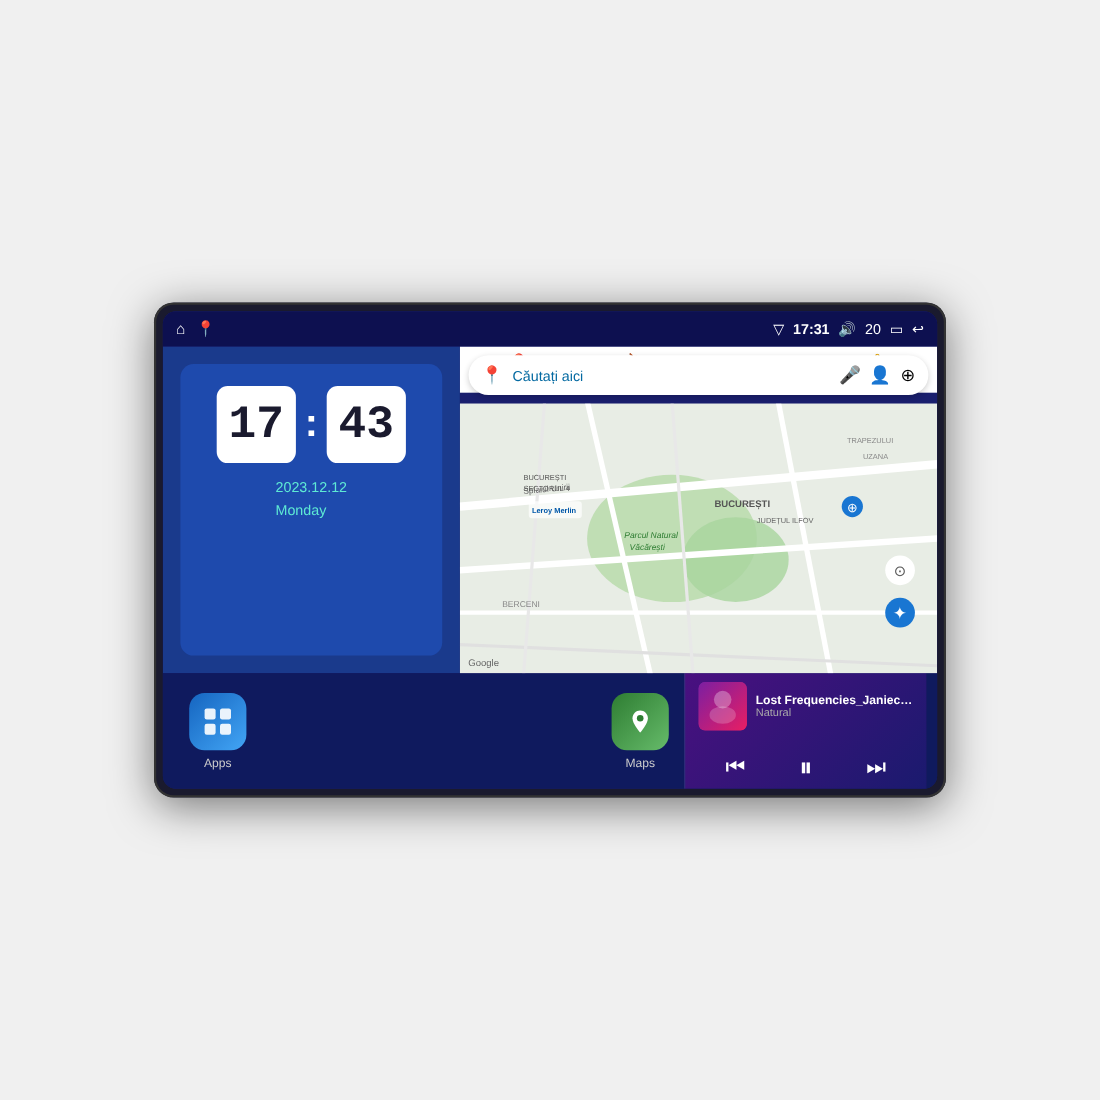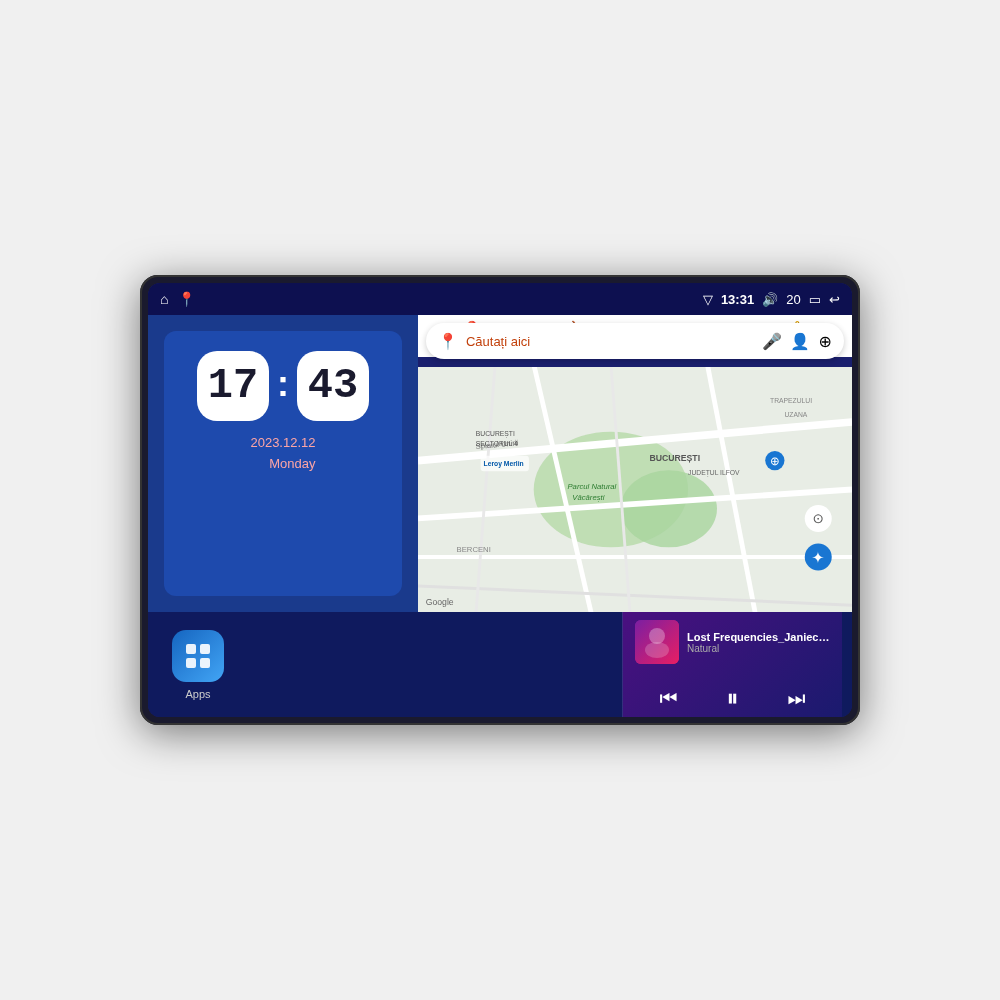--- a/index.html
+++ b/index.html
@@ -91,43 +91,43 @@
 
     .clock-digits {
       display: flex;
       gap: 8px;
       align-items: center;
       margin-bottom: 12px;
     }
 
     .clock-block {
       background: #fff;
-      border-radius: 20px;
+      border-radius: 10px;
       width: 72px;
       height: 70px;
       display: flex;
       align-items: center;
       justify-content: center;
       font-size: 42px;
       font-weight: bold;
       color: #1a1a2e;
       font-family: 'Courier New', monospace;
     }
 
     .clock-colon {
       color: #fff;
       font-size: 36px;
       font-weight: bold;
       margin-bottom: 4px;
     }
 
     .clock-date {
-      color: #fca5a5;
+      color: #5eead4;
       font-size: 13px;
-      text-align: right;
+      text-align: left;
       line-height: 1.6;
     }
 
     
     .map-panel {
       flex: 1;
       position: relative;
       overflow: hidden;
     }
 
@@ -148,21 +148,21 @@
     }
 
     .map-pin-icon {
       color: #e91e63;
       font-size: 16px;
     }
 
     .map-search-text {
       flex: 1;
       font-size: 13px;
-      color: #c2410c;
+      color: #0369a1;
     }
 
     .map-search-actions {
       display: flex;
       gap: 8px;
     }
 
     .map-bottom-nav {
       height: 42px;
       background: #fff;
@@ -327,21 +327,21 @@
 <div class="device-outer">
   <div class="device-screen">
 
     <div class="status-bar">
       <div class="status-left">
         <span class="status-icon">⌂</span>
         <span class="status-icon">📍</span>
       </div>
       <div class="status-right">
         <span>▽</span>
-        <span class="status-time">13:31</span>
+        <span class="status-time">17:31</span>
         <span>🔊</span>
         <span>20</span>
         <span>▭</span>
         <span>↩</span>
       </div>
     </div>
 
     <div class="main-area">
 
       <div class="left-panel">
@@ -446,20 +446,29 @@
             <svg width="28" height="28" viewBox="0 0 28 28" fill="none">
               <rect x="2" y="2" width="10" height="10" rx="2" fill="rgba(255,255,255,0.9)"></rect>
               <rect x="16" y="2" width="10" height="10" rx="2" fill="rgba(255,255,255,0.9)"></rect>
               <rect x="2" y="16" width="10" height="10" rx="2" fill="rgba(255,255,255,0.9)"></rect>
               <rect x="16" y="16" width="10" height="10" rx="2" fill="rgba(255,255,255,0.9)"></rect>
             </svg>
           </div>
           <span class="dock-app-label">Apps</span>
         </div>
 
+        <div class="dock-app">
+          <div class="dock-app-icon app-maps">
+            <svg width="28" height="28" viewBox="0 0 28 28" fill="none">
+              <path d="M14 4C10.1 4 7 7.1 7 11c0 5.25 7 13 7 13s7-7.75 7-13c0-3.9-3.1-7-7-7z" fill="white"></path>
+              <circle cx="14" cy="11" r="3" fill="#2E7D32"></circle>
+            </svg>
+          </div>
+          <span class="dock-app-label">Maps</span>
+        </div>
 
 
 
 
       </div>
 
       <div class="music-player">
         <div class="music-info">
           <div class="music-album-art">
             <svg width="44" height="44" viewBox="0 0 44 44">

